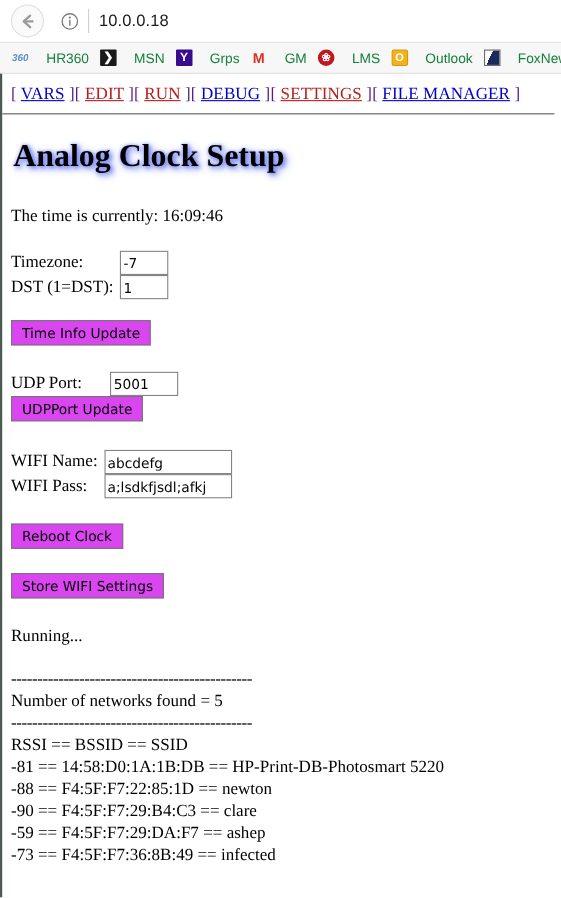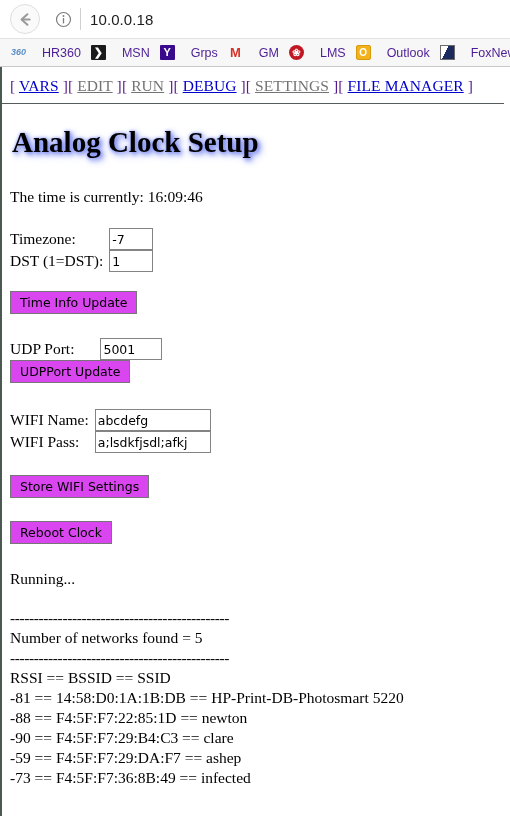--- a/index.html
+++ b/index.html
@@ -69,21 +69,21 @@
     display: flex;
     align-items: center;
     height: 22px;
     padding: 0 5px;
     flex: none;
     white-space: nowrap;
     gap: 12px;
   }
   .bookmark-label {
     font-size: 12.5px;
-    color: #4c1d95;
+    color: #15803d;
     margin-left: 4px;
   }
   .bm-ico {
     width: 15px; height: 15px;
     flex: none;
     display: flex; align-items: center; justify-content: center;
     font-size: 10px;
     font-weight: bold;
     line-height: 1;
     overflow: hidden;
@@ -115,21 +115,21 @@
     padding-top: 10px;
     font-size: 15.5px;
     white-space: nowrap;
     letter-spacing: .1px;
   }
   .navgroup { color: #551a8b; }
   .navgroup a {
     text-decoration: underline;
   }
   a.link-unvisited { color: #0000cc; }
-  a.link-visited   { color: #737373; }
+  a.link-visited   { color: #b91c1c; }
 
   hr#nav-rule {
     border: none;
     border-top: 1px solid #555b5c;
     margin: 8px 0 0 0;
     height: 0;
     width: 502px;
     margin-left: -8px;
   }
 
@@ -339,26 +339,26 @@
       <tr>
         <td class="field-label">WIFI Pass:</td>
         <td>
           <input class="txt w-wifi" type="text" value="a;lsdkfjsdl;afkj" style="">
         </td>
       </tr>
     </tbody>
       </table>
   </div>
 
+  <div id="btn-reboot-row">
+    <button class="winbtn">Reboot Clock</button>
+  </div>
+
   <div id="btn-wifi-row">
     <button class="winbtn">Store WIFI Settings</button>
-  </div>
-
-  <div id="btn-reboot-row">
-    <button class="winbtn">Reboot Clock</button>
   </div>
 
   <div id="running-row" class="body-text">Running...</div>
 
   <div id="scan-output">
     <div class="scan-line scan-sep">----------------------------------------------</div>
     <div class="scan-line">Number of networks found = 5</div>
     <div class="scan-line scan-sep">----------------------------------------------</div>
     <div class="scan-line">RSSI == BSSID == SSID</div>
 

